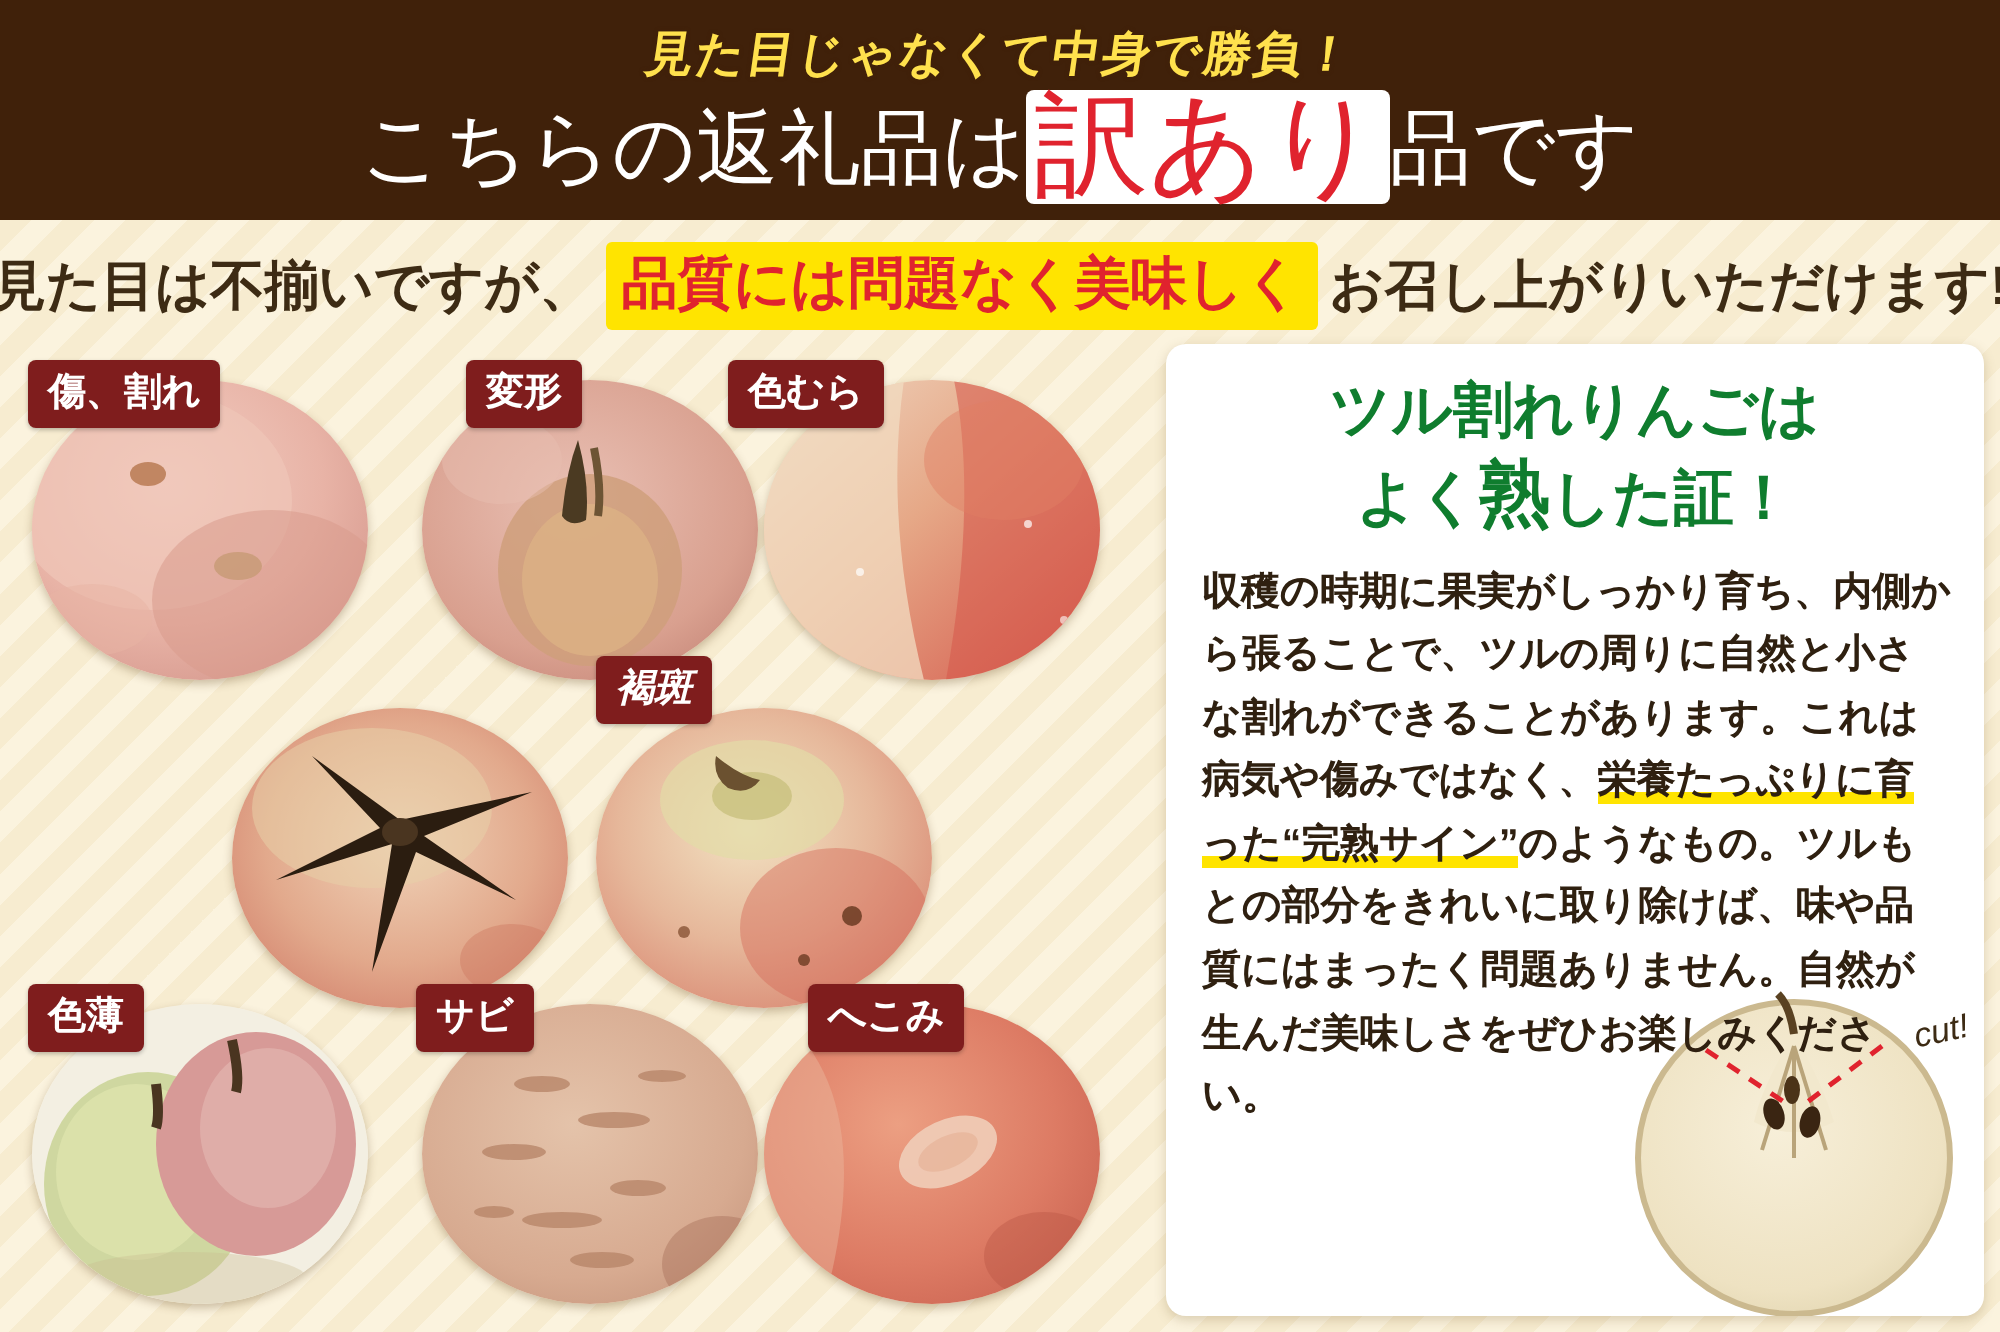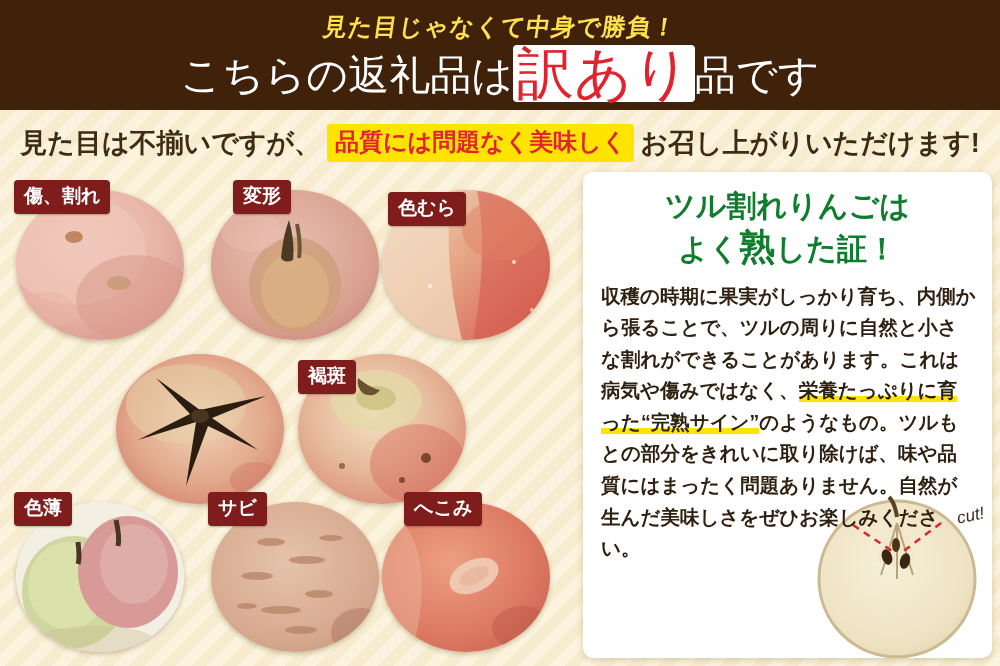--- a/index.html
+++ b/index.html
@@ -53,21 +53,21 @@
   
   #subline{
     position:absolute; left:0; top:116px; width:1000px; height:54px;
     display:flex; align-items:center; justify-content:center;
     white-space:nowrap;
   }
   #subline .txt{
     font-size:27px; font-weight:bold; color:#3d2b14;
   }
   #subline .hl{
-    font-size:24px; font-weight:bold; color:#e0232e;
+    font-size:28px; font-weight:bold; color:#e0232e;
     background:#ffe400;
     padding:2px 8px 4px 8px;
     margin:0 6px;
     border-radius:3px;
   }
   
   #photo-area{
     position:absolute; left:8px; top:172px; width:572px; height:486px;
   }
   .photo{
@@ -201,21 +201,21 @@
       </defs>
       <rect width="168" height="150" fill="url(#g3)"></rect>
       <path d="M0 0 H70 Q60 70 80 150 H0z" fill="#f2dcc2" opacity=".75"></path>
       <path d="M95 0 q12 60 -4 150 H168 V0z" fill="#d5584a" opacity=".55"></path>
       <ellipse cx="120" cy="40" rx="40" ry="30" fill="#e07f64" opacity=".45"></ellipse>
       <circle cx="48" cy="96" r="2" fill="#fff" opacity=".7"></circle>
       <circle cx="132" cy="72" r="2" fill="#fff" opacity=".7"></circle>
       <circle cx="150" cy="120" r="2" fill="#fff" opacity=".6"></circle>
     </svg>
   </div>
-  <div class="tag" style="left:380px; top:8px;margin-top:12px;">色むら</div>
+  <div class="tag" style="left:356px; top:8px;">色むら</div>
 
   <div class="photo" style="left:108px; top:182px; width:168px; height:150px;">
     <svg class="inner" viewBox="0 0 168 150" preserveAspectRatio="none">
       <defs>
         <radialGradient id="g4" cx="50%" cy="45%" r="80%">
           <stop offset="0%" stop-color="#f0d3b8"></stop>
           <stop offset="50%" stop-color="#e2a98c"></stop>
           <stop offset="100%" stop-color="#c96a5a"></stop>
         </radialGradient>
       </defs>
@@ -239,21 +239,21 @@
       <rect width="168" height="150" fill="url(#g5)"></rect>
       <ellipse cx="78" cy="46" rx="46" ry="30" fill="#e2dba6" opacity=".7"></ellipse>
       <ellipse cx="78" cy="44" rx="20" ry="12" fill="#c9c07e" opacity=".8"></ellipse>
       <path d="M60 24 q12 10 22 12 q-6 8 -16 4 q-8 -6 -6 -16z" fill="#6b5130"></path>
       <ellipse cx="120" cy="110" rx="48" ry="40" fill="#d46b58" opacity=".45"></ellipse>
       <circle cx="128" cy="104" r="5" fill="#6b3b22" opacity=".85"></circle>
       <circle cx="104" cy="126" r="3" fill="#6b3b22" opacity=".8"></circle>
       <circle cx="44" cy="112" r="3" fill="#7a4628" opacity=".7"></circle>
     </svg>
   </div>
-  <div class="tag" style="left:290px; top:188px;">褐斑</div>
+  <div class="tag" style="left:290px; top:156px;font-style:italic;">褐斑</div>
 
   <div class="photo" style="left:8px; top:330px; width:168px; height:150px;">
     <svg class="inner" viewBox="0 0 168 150" preserveAspectRatio="none">
       <rect width="168" height="150" fill="#f3efe2"></rect>
       <ellipse cx="58" cy="90" rx="52" ry="56" fill="#cfd7a0"></ellipse>
       <ellipse cx="52" cy="84" rx="40" ry="44" fill="#dde3ad" opacity=".8"></ellipse>
       <ellipse cx="112" cy="70" rx="50" ry="56" fill="#d79a97"></ellipse>
       <ellipse cx="118" cy="62" rx="34" ry="40" fill="#e2b3ad" opacity=".75"></ellipse>
       <path d="M100 18 q4 18 2 26" stroke="#4a3520" stroke-width="5" fill="none"></path>
       <path d="M62 40 q2 16 0 22" stroke="#4a3520" stroke-width="5" fill="none"></path>

